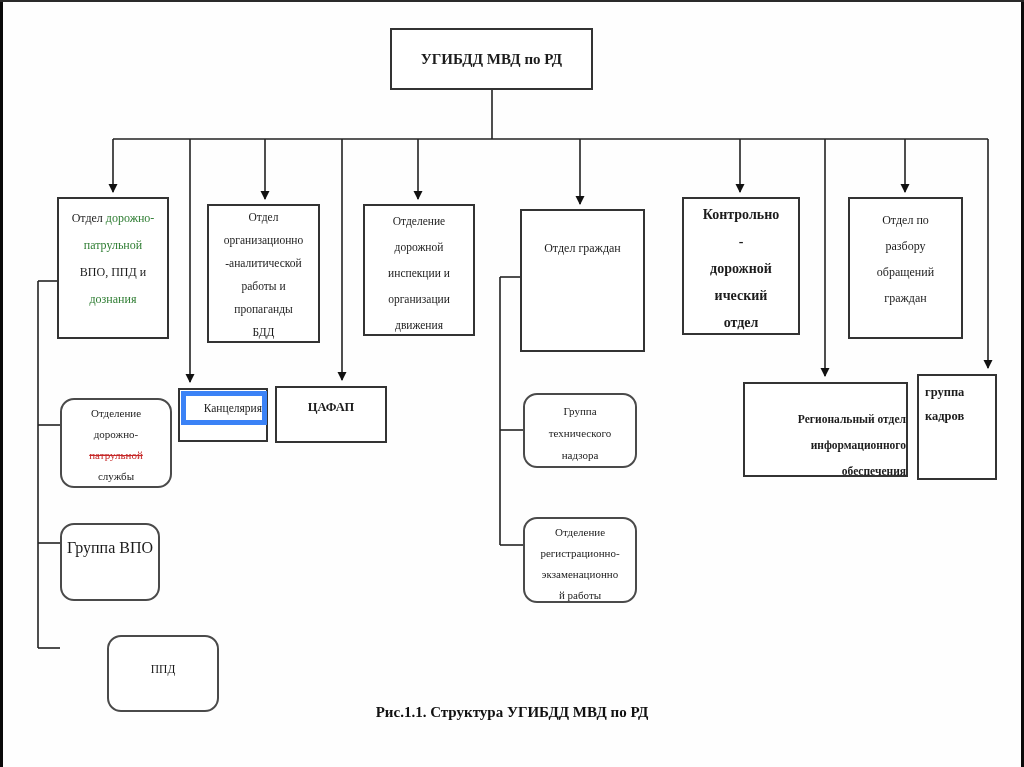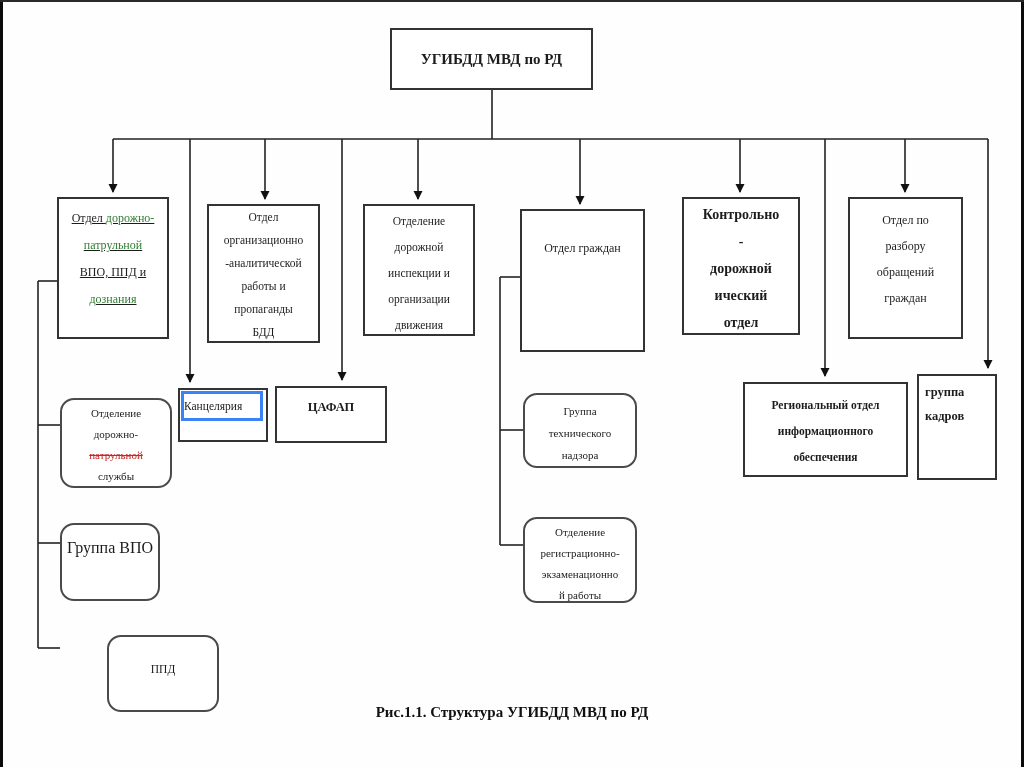--- a/index.html
+++ b/index.html
@@ -18,21 +18,21 @@
   .semib{font-weight:bold;}
   .green-word{color:#2e7d32;}
   .red-word{color:#c62828;text-decoration:line-through;}
   .caption{
     position:absolute;left:0;top:704px;width:1024px;text-align:center;
     font-size:15px;font-weight:bold;color:#111;
   }
   svg{position:absolute;left:0;top:0;}
   .inner-label{
     position:absolute;left:1px;top:1px;width:76px;height:24px;background:#fff;
-    border:3px solid #3b82f6;font-size:11.5px;line-height:24px;text-align:left;white-space:nowrap;
+    border:5px solid #3b82f6;font-size:11.5px;line-height:24px;text-align:right;white-space:nowrap;
   }
 </style>
 </head>
 <body>
 
 <div id="canvas">
 
   <div class="edge" style="left:0;top:0;width:3px;height:767px;"></div>
   <div class="edge" style="left:1021px;top:0;width:3px;height:767px;"></div>
   <div class="edge" style="left:0;top:0;width:1024px;height:2px;background:#2a2a2a;"></div>
@@ -69,21 +69,21 @@
     <g stroke="#222" stroke-width="1.6">
       <line x1="500" y1="277" x2="500" y2="545"></line>
       <line x1="500" y1="277" x2="520" y2="277"></line>
       <line x1="500" y1="430" x2="523" y2="430"></line>
       <line x1="500" y1="545" x2="523" y2="545"></line>
     </g>
   </svg>
 
   <div class="node bold" style="left:390px;top:28px;width:203px;height:62px;font-size:15px;line-height:58px;white-space:nowrap;">УГИБДД МВД по РД</div>
 
-  <div class="node" style="left:57px;top:197px;width:112px;height:142px;line-height:27px;padding-top:6px;font-size:12px;text-decoration:underline;"><span>Отдел </span><span class="green-word">дорожно-
+  <div class="node" style="left:57px;top:197px;width:112px;height:142px;line-height:27px;padding-top:6px;font-size:12px;"><span>Отдел </span><span class="green-word">дорожно-
 патрульной</span><span>
 ВПО, ППД и
 </span><span class="green-word">дознания</span></div>
 
   <div class="node" style="left:207px;top:204px;width:113px;height:139px;line-height:23px;font-size:11.5px;">Отдел
 организационно
 -аналитической
 работы и
 пропаганды
 БДД</div>
@@ -106,21 +106,21 @@
 разбору
 обращений
 граждан</div>
 
   <div class="node" style="left:178px;top:388px;width:90px;height:54px;">
     <div class="inner-label">Канцелярия</div>
   </div>
 
   <div class="node semib" style="left:275px;top:386px;width:112px;height:57px;padding-top:6px;font-size:12.5px;">ЦАФАП</div>
 
-  <div class="node semib" style="left:743px;top:382px;width:165px;height:95px;line-height:26px;padding-top:8px;">Региональный отдел
+  <div class="node semib" style="left:743px;top:382px;width:165px;height:95px;line-height:26px;padding-top:22px;text-align:right;">Региональный отдел
 информационного
 обеспечения</div>
 
   <div class="node semib" style="left:917px;top:374px;width:80px;height:106px;text-align:left;padding:4px 0 0 6px;font-size:12.5px;line-height:24px;">группа
 кадров</div>
 
   <div class="node rounded" style="left:60px;top:398px;width:112px;height:90px;padding-top:3px;"><span>Отделение
 дорожно-
 </span><span class="red-word">патрульной</span><span>
 службы</span></div>

